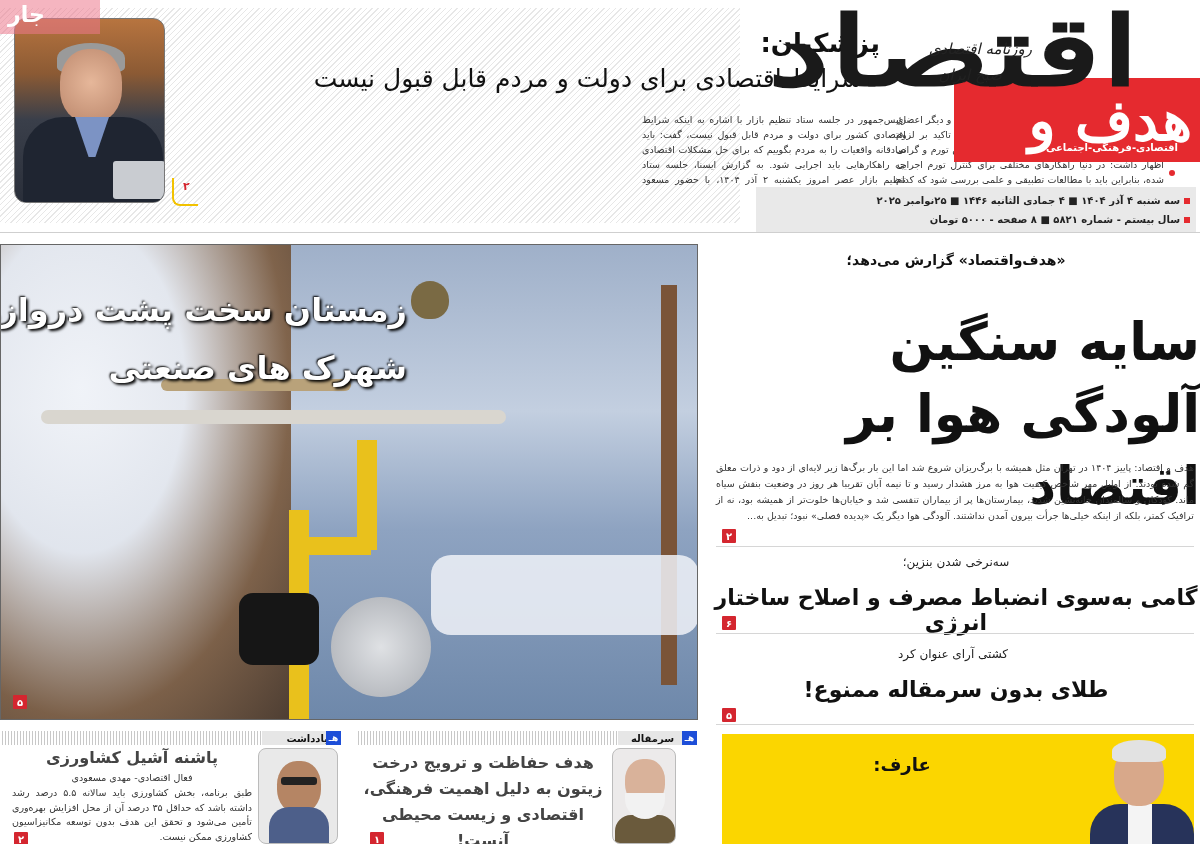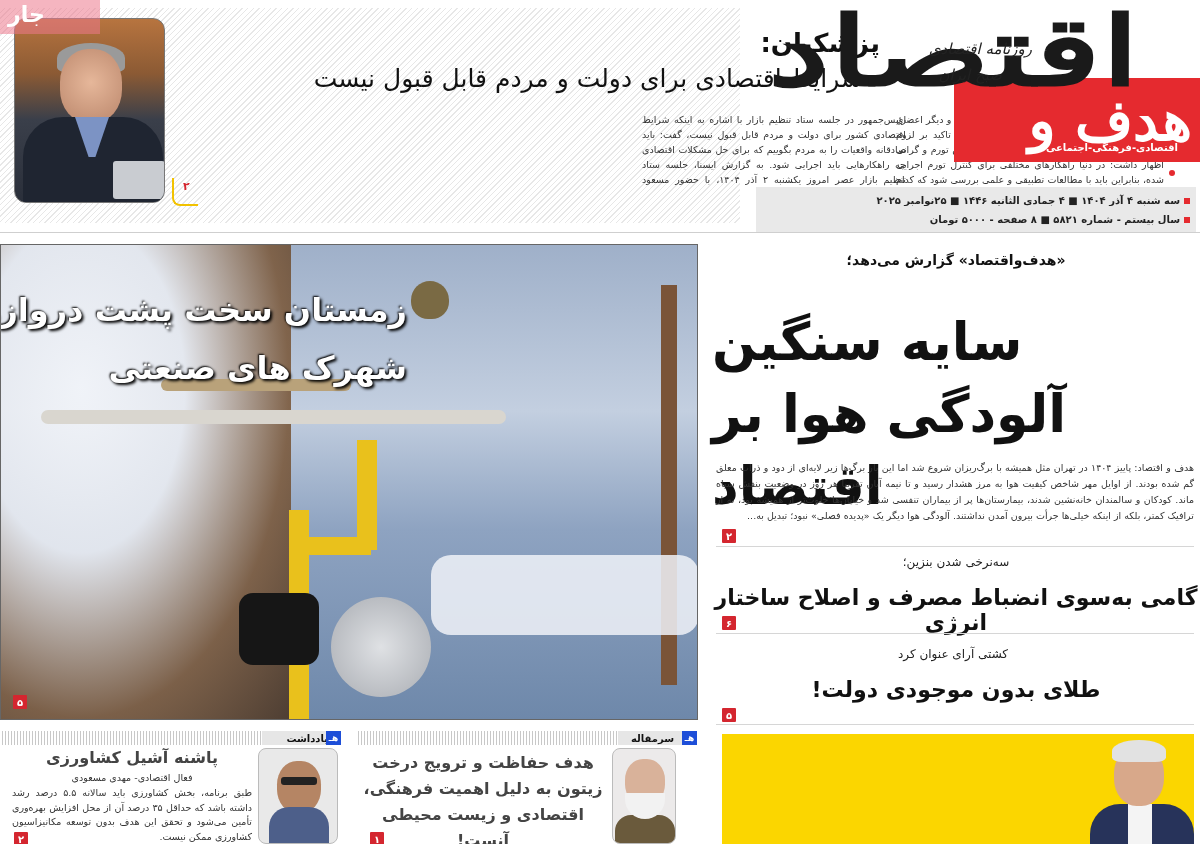--- a/index.html
+++ b/index.html
@@ -82,21 +82,21 @@
     text-shadow: 2px 2px 3px #000, -1px -1px 2px #000;
   }
   .pnum {
     display:inline-flex; align-items:center; justify-content:center;
     width: 14px; height: 14px; background: #d4262f; color: #fff; font-size: 10px; font-weight: bold; border-radius: 1px;
   }
   .hero .pnum { position:absolute; left: 12px; bottom: 10px; }
 
   
   .kicker-main { right: 0; left: 712px; top: 252px; text-align:center; font-size: 14px; font-weight: bold; }
-  .headline-main { left: 712px; right: 0; top: 306px; text-align:left; font-size: 52px; line-height: 72px; font-weight: 900; letter-spacing: -1px; color:#111; }
+  .headline-main { left: 712px; right: 0; top: 306px; text-align:right; font-size: 52px; line-height: 72px; font-weight: 900; letter-spacing: -1px; color:#111; }
   .body-main { left: 716px; width: 478px; top: 460px; font-size: 9.5px; line-height: 16px; color: #333; text-align: justify; }
   .pn-main { left: 722px; top: 529px; }
   .rule { height: 1px; background: #d6d6d6; }
   .rule.r1 { left: 716px; width: 478px; top: 546px; }
   .kicker-s2 { left: 712px; right: 0; top: 555px; text-align:center; font-size: 12px; color:#222; }
   .head-s2 { left: 712px; right: 0; top: 585px; text-align:center; font-size: 22px; font-weight: bold; color:#111; }
   .pn-s2 { left: 722px; top: 616px; }
   .rule.r2 { left: 716px; width: 478px; top: 633px; }
   .kicker-s3 { left: 712px; right: 6px; top: 647px; text-align:center; font-size: 12px; color:#222; }
   .head-s3 { left: 712px; right: 0; top: 677px; text-align:center; font-size: 22px; font-weight: bold; color:#111; }
@@ -205,21 +205,21 @@
 <div class="abs body-main">هدف و اقتصاد: پاییز ۱۴۰۴ در تهران مثل همیشه با برگ‌ریزان شروع شد اما این بار برگ‌ها زیر لایه‌ای از دود و ذرات معلق گم شده بودند. از اوایل مهر شاخص کیفیت هوا به مرز هشدار رسید و تا نیمه آبان تقریبا هر روز در وضعیت بنفش سیاه ماند. کودکان و سالمندان خانه‌نشین شدند، بیمارستان‌ها پر از بیماران تنفسی شد و خیابان‌ها خلوت‌تر از همیشه بود، نه از ترافیک کمتر، بلکه از اینکه خیلی‌ها جرأت بیرون آمدن نداشتند. آلودگی هوا دیگر یک «پدیده فصلی» نبود؛ تبدیل به...</div>
 <span class="abs pnum pn-main">۲</span>
 <div class="abs rule r1"></div>
 
 <div class="abs kicker-s2">سه‌نرخی شدن بنزین؛</div>
 <div class="abs head-s2">گامی به‌سوی انضباط مصرف و اصلاح ساختار انرژی</div>
 <span class="abs pnum pn-s2">۶</span>
 <div class="abs rule r2"></div>
 
 <div class="abs kicker-s3">کشتی آرای عنوان کرد</div>
-<div class="abs head-s3">طلای بدون موجودی دولت!</div>
+<div class="abs head-s3">طلای بدون سرمقاله ممنوع!</div>
 <span class="abs pnum pn-s3">۵</span>
 <div class="abs rule r3"></div>
 
 <div class="abs strip-head" style="left:0; width:262px;"></div>
 <div class="abs sec-label" style="left:262px; width:74px;">یادداشت</div>
 <div class="abs logo-mini" style="left:326px;">هـ</div>
 <div class="abs note-photo">
   <div class="f"></div>
   <div class="g"></div>
   <div class="b"></div>
@@ -240,13 +240,14 @@
 <div class="abs ed-title">هدف حفاظت و ترویج درخت زیتون به دلیل اهمیت فرهنگی، اقتصادی و زیست محیطی آنست!</div>
 <span class="abs pnum pn-ed">۱</span>
 
 <div class="abs yellow-box">
   <div class="yellow-photo">
     <div class="b"></div>
     <div class="s"></div>
     <div class="f"></div>
     <div class="h"></div>
   </div>
+  <div class="y-kicker">عارف:</div>
 </div>
 
 </body></html>

